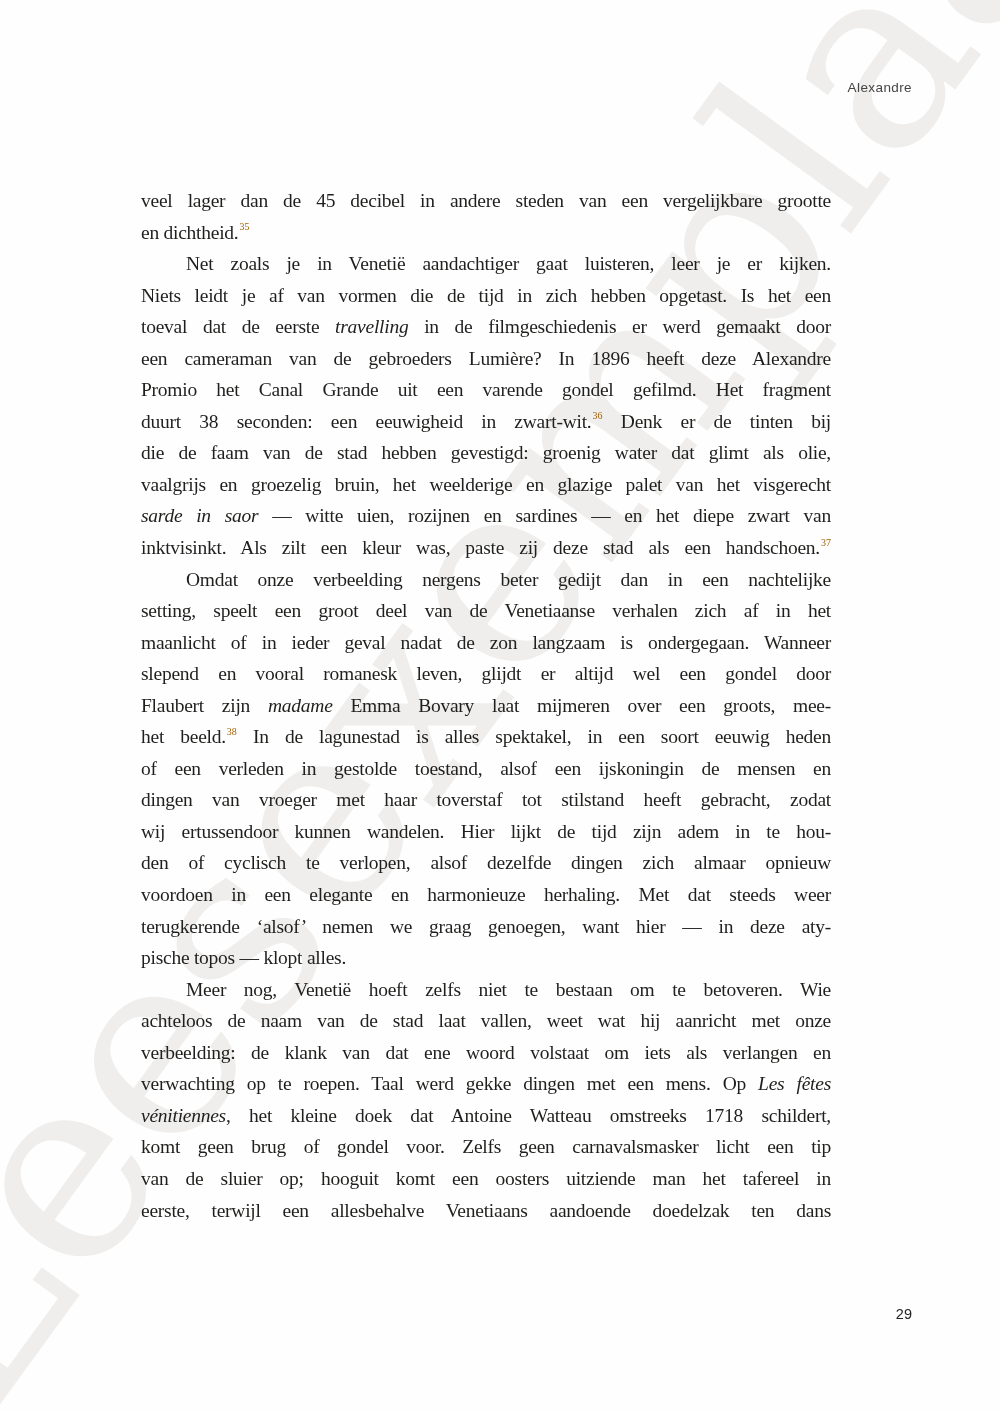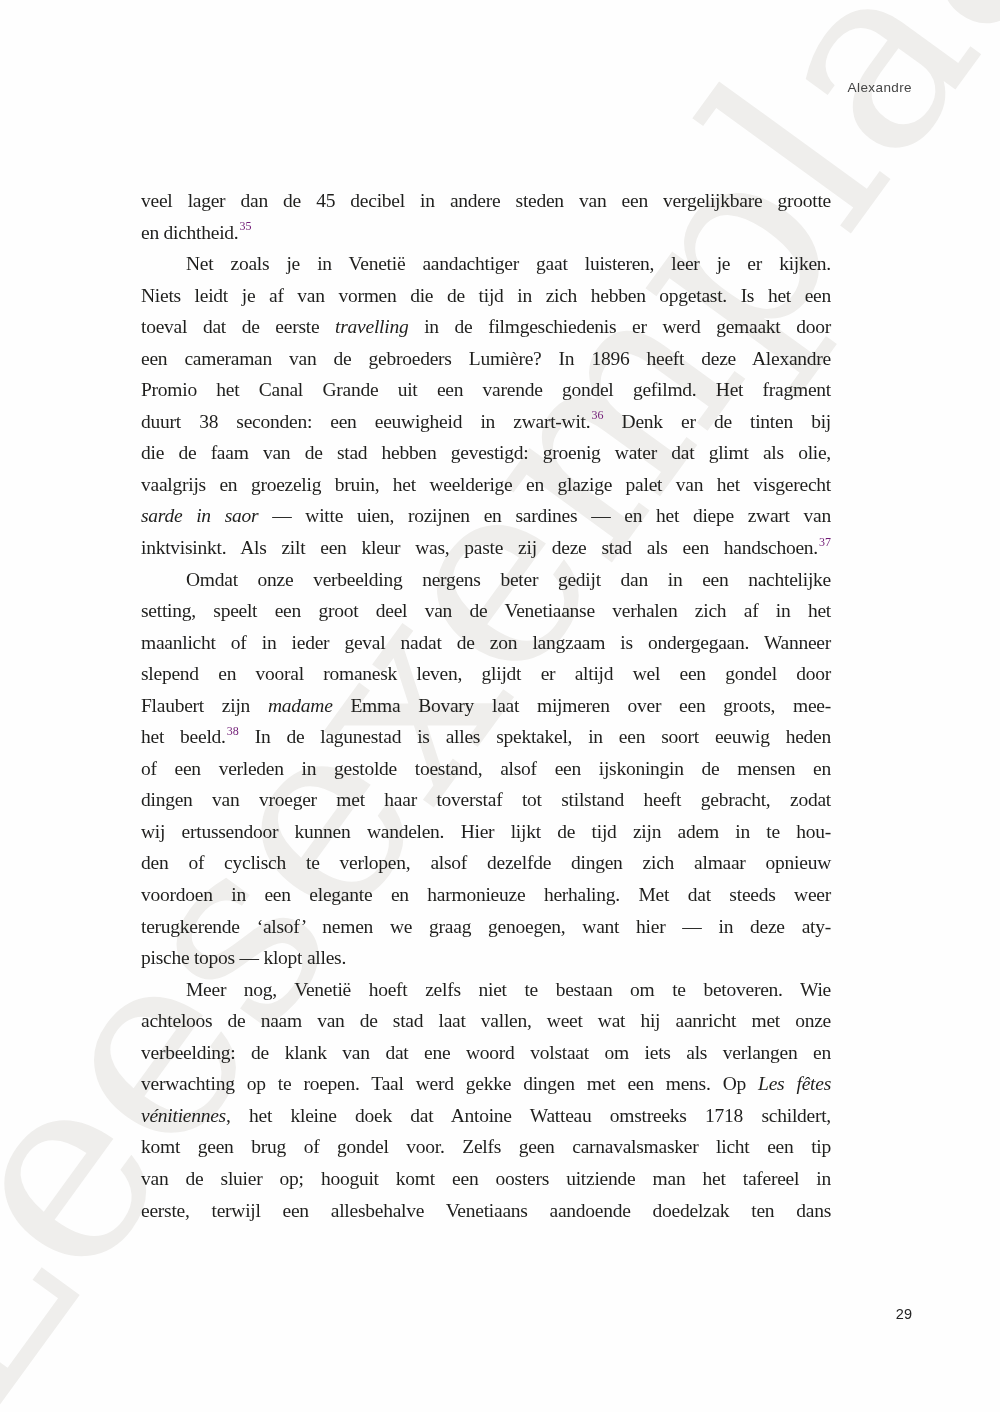--- a/index.html
+++ b/index.html
@@ -51,24 +51,24 @@
   .para { margin: 0; }
   .line { text-align: left; }
   .line.just {
     text-align: justify;
     -moz-text-align-last: justify;
     text-align-last: justify;
   }
   .line.first { padding-left: 45px; }
   .line em { font-style: italic; }
   sup.fn {
-    font-size: 12px;
+    font-size: 10px;
     letter-spacing: 0;
     line-height: 0;
-    color: #701a75;
+    color: #a16207;
     position: relative;
     top: -1px;
     vertical-align: super;
     margin-left: 1px;
   }
   .page-number {
     position: absolute;
     top: 1306px; right: 88px;
     font-family: "Liberation Sans", sans-serif;
     font-size: 14.5px;

